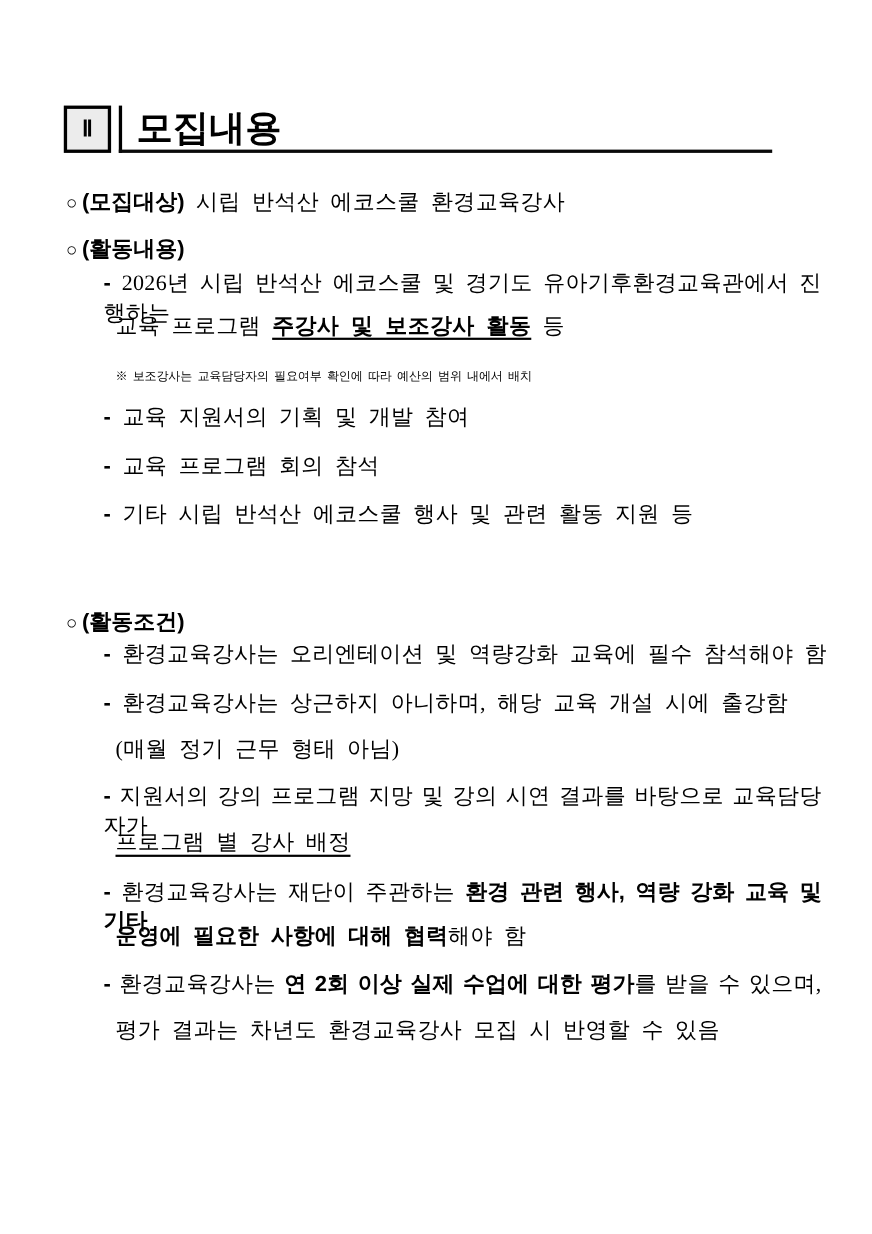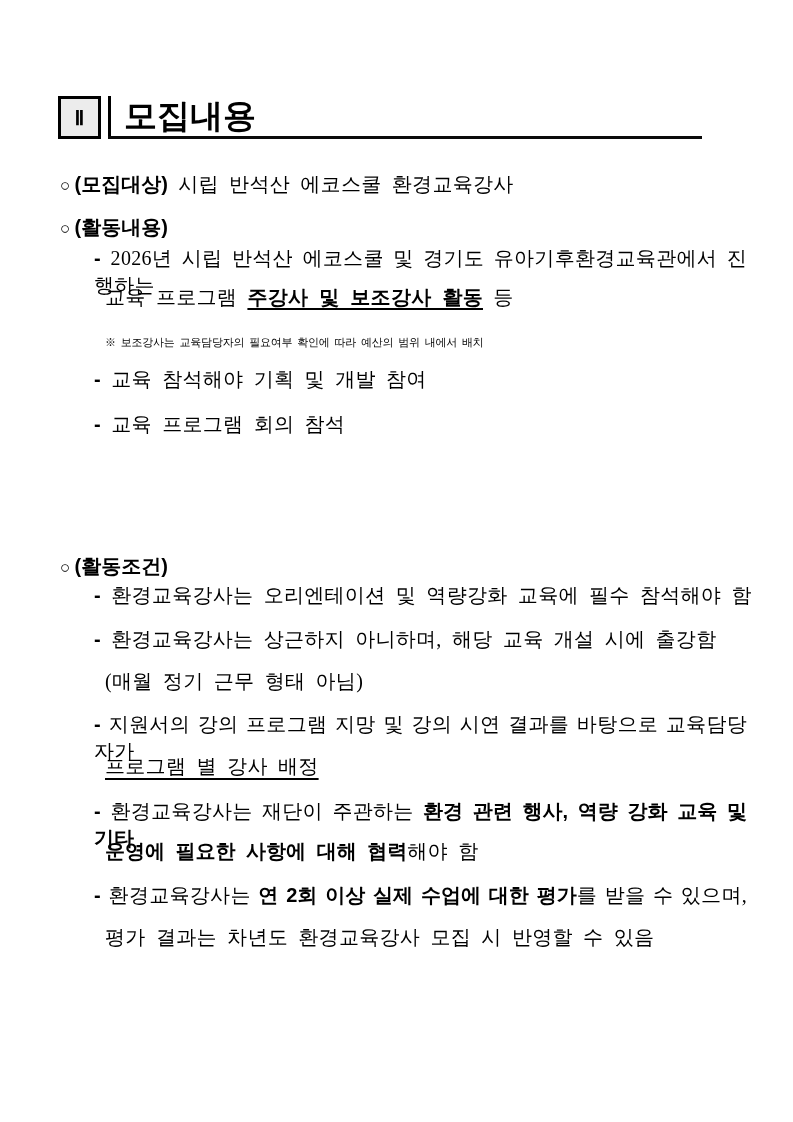--- a/index.html
+++ b/index.html
@@ -87,24 +87,25 @@
   <div class="line l-circ" style="top:158px"><span class="mk">○</span><span class="b">(모집대상)</span><span> 시립 반석산 에코스쿨 환경교육강사</span></div>
 
   <div class="line l-circ" style="top:201px"><span class="mk">○</span><span class="b">(활동내용)</span></div>
 
   <div class="line l-dash just" style="top:245px"><span class="dashmk">-</span><span> 2026년 시립 반석산 에코스쿨 및 경기도 유아기후환경교육관에서 진행하는</span></div>
 
   <div class="line l-cont" style="top:284px"><span>교육 프로그램 </span><span class="bu">주강사 및 보조강사 활동</span><span> 등</span></div>
 
   <div class="line l-cont note" style="top:329px"><span>※ 보조강사는 교육담당자의 필요여부 확인에 따라 예산의 범위 내에서 배치</span></div>
 
-  <div class="line l-dash" style="top:366px"><span class="dashmk">-</span><span> 교육 참석해야 기획 및 개발 참여</span></div>
+  <div class="line l-dash" style="top:366px"><span class="dashmk">-</span><span> 교육 지원서의 기획 및 개발 참여</span></div>
 
   <div class="line l-dash" style="top:411px"><span class="dashmk">-</span><span> 교육 프로그램 회의 참석</span></div>
 
+  <div class="line l-dash" style="top:455px"><span class="dashmk">-</span><span> 기타 시립 반석산 에코스쿨 행사 및 관련 활동 지원 등</span></div>
 
 
   <div class="line l-circ" style="top:540px"><span class="mk">○</span><span class="b">(활동조건)</span></div>
 
   <div class="line l-dash" style="top:582px"><span class="dashmk">-</span><span> 환경교육강사는 오리엔테이션 및 역량강화 교육에 필수 참석해야 함</span></div>
 
   <div class="line l-dash" style="top:626px"><span class="dashmk">-</span><span> 환경교육강사는 상근하지 아니하며, 해당 교육 개설 시에 출강함</span></div>
 
   <div class="line l-dash just" style="top:711px"><span class="dashmk">-</span><span> 지원서의 강의 프로그램 지망 및 강의 시연 결과를 바탕으로 교육담당자가</span></div>
 

